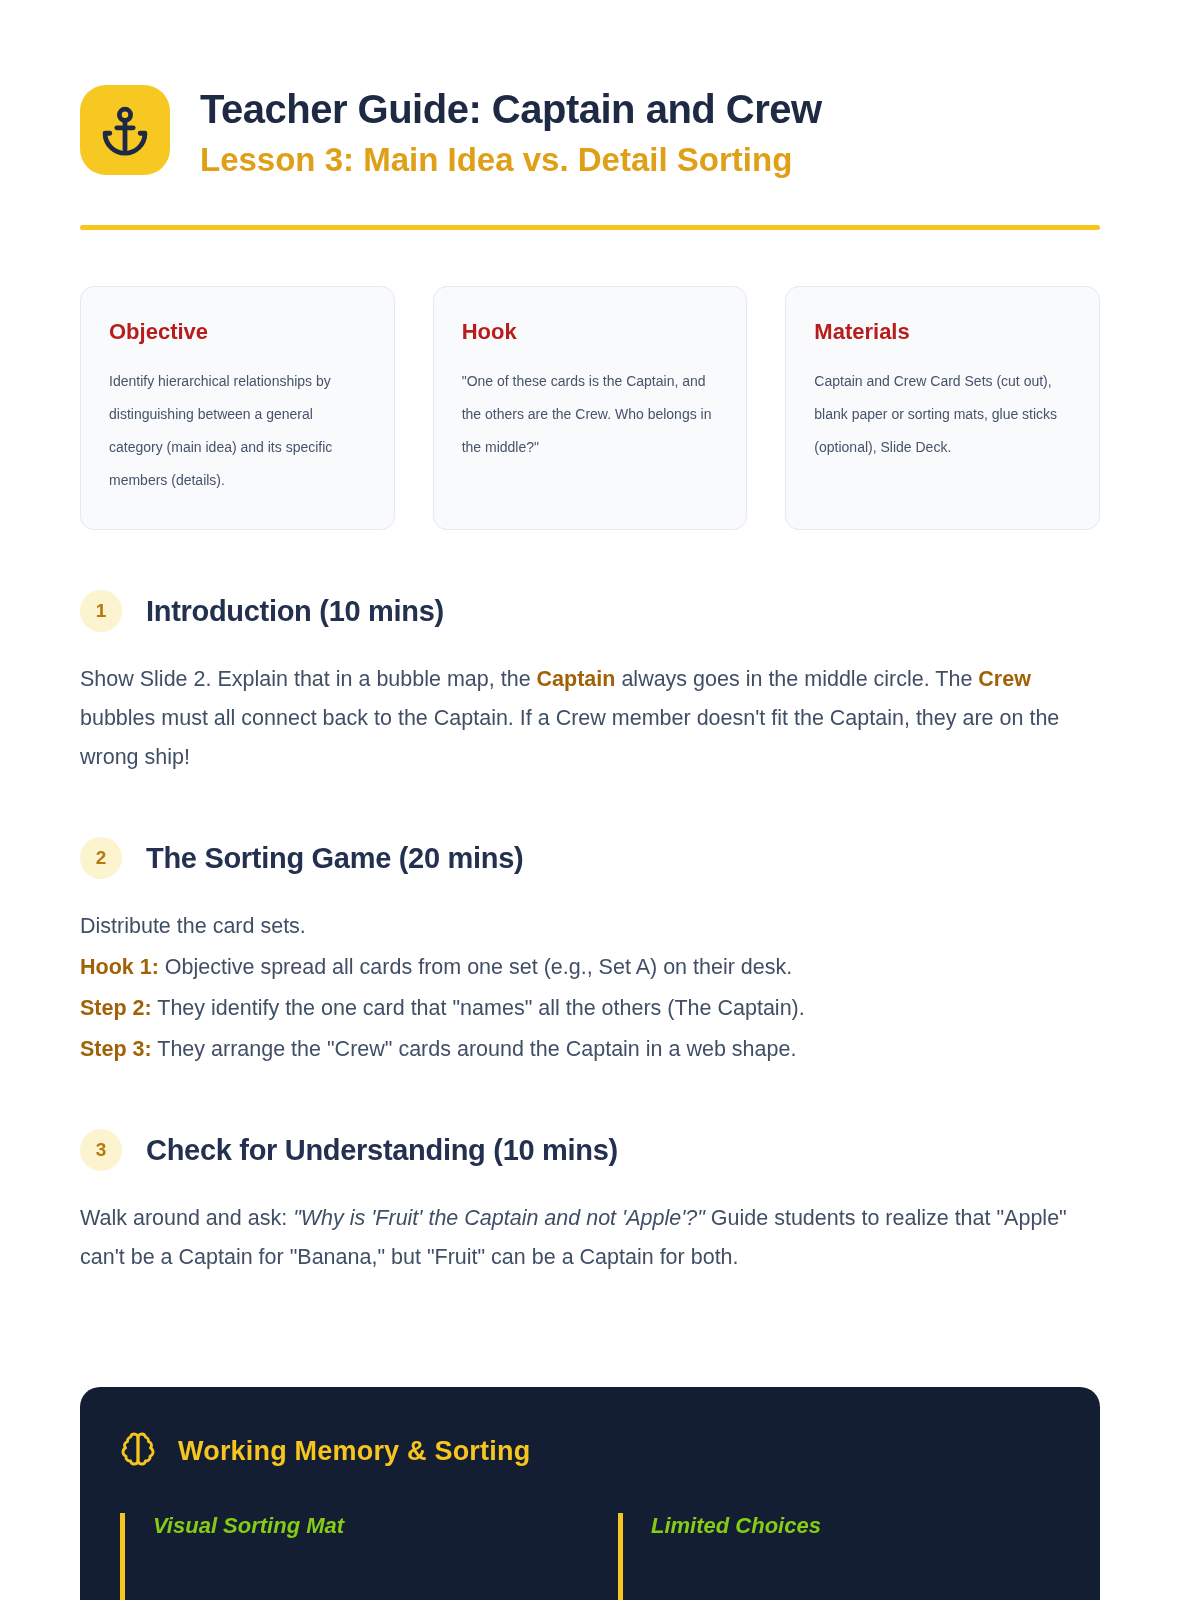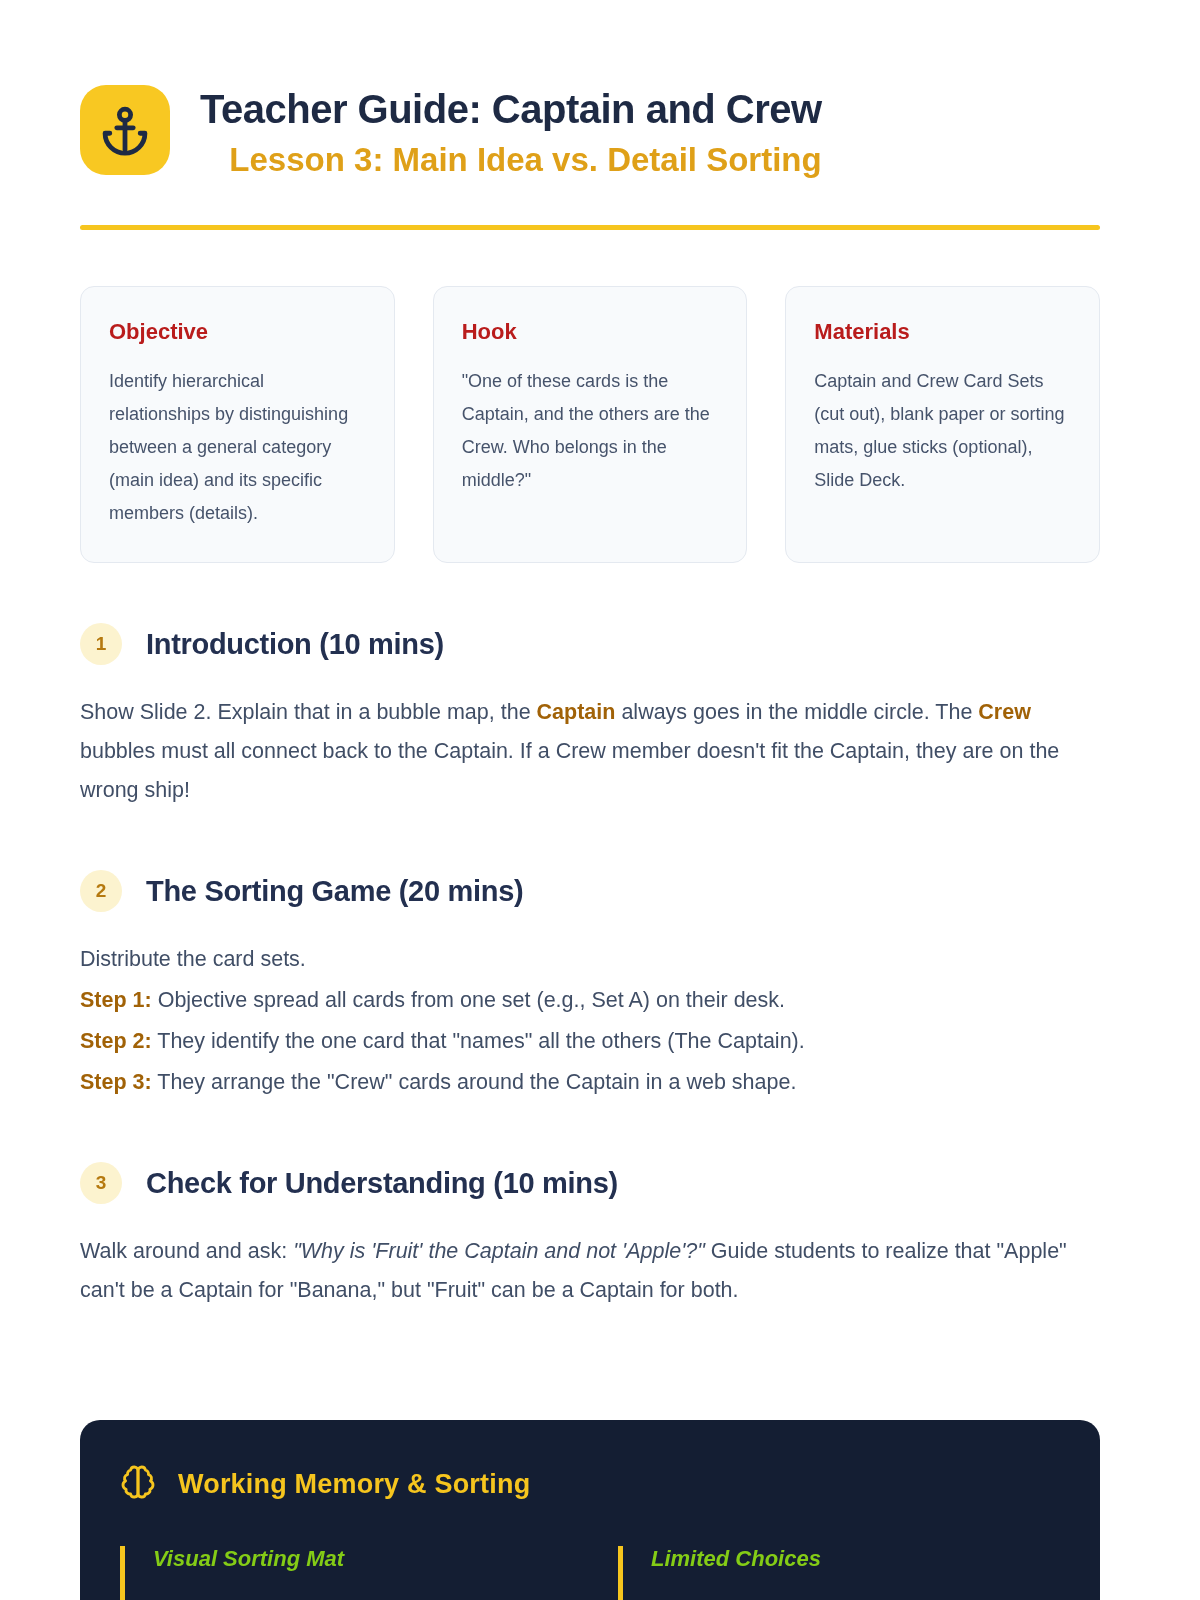--- a/index.html
+++ b/index.html
@@ -2,41 +2,41 @@
 <html><head>
 <meta charset="utf-8">
 <style>
   * { margin: 0; padding: 0; box-sizing: border-box; }
   html, body { width: 1200px; height: 1600px; overflow: hidden; background: #ffffff; }
   body { font-family: "Liberation Sans", "DejaVu Sans", sans-serif; color: #44516A; }
 
   .page { width: 1020px; margin-left: 80px; padding-top: 85px; }
 
   
-  .header { display: flex; align-items: flex-start; gap: 30px; text-align: right; }
+  .header { display: flex; align-items: flex-start; gap: 30px; }
   .logo-badge {
     width: 90px; height: 90px; flex: 0 0 90px;
     background: #F8C822; border-radius: 26px;
     display: flex; align-items: center; justify-content: center;
   }
   .logo-badge svg { width: 52px; height: 52px; }
   .header-text { padding-top: 2px; }
   h1.title { font-size: 40px; font-weight: 800; color: #1E2A44; letter-spacing: -0.5px; line-height: 1.1; }
   .subtitle { margin-top: 10px; font-size: 33px; font-weight: 600; color: #DFA018; }
 
   .divider { margin-top: 46px; height: 5px; background: #F6C51E; border: none; border-radius: 3px; }
 
   
   .cards { margin-top: 56px; display: grid; grid-template-columns: repeat(3, 1fr); gap: 38px; }
   .card {
     background: #F8FAFC; border: 1px solid #E4E9F0; border-radius: 14px;
     padding: 32px 28px;
   }
   .card h3 { font-size: 22px; font-weight: 700; color: #b91c1c; margin-bottom: 20px; }
-  .card p { font-size: 18px; line-height: 33px; color: #46536B; }
+  .card p { font-size: 14px; line-height: 33px; color: #46536B; }
 
   
   .section-header { display: flex; align-items: center; gap: 24px; margin-top: 60px; }
   .badge {
     width: 42px; height: 42px; flex: 0 0 42px; border-radius: 50%;
     background: #FCF3CF; color: #B5790F; font-weight: 700; font-size: 19px;
     display: flex; align-items: center; justify-content: center;
   }
   .section-header h2 { font-size: 29px; font-weight: 800; color: #233050; letter-spacing: -0.3px; }
 
@@ -98,21 +98,21 @@
     <div class="badge">1</div>
     <h2>Introduction (10 mins)</h2>
   </div>
   <p class="para"><span>Show Slide 2. Explain that in a bubble map, the </span><span class="seg-bold">Captain</span><span> always goes in the middle circle. The </span><span class="seg-bold">Crew</span><span> bubbles must all connect back to the Captain. If a Crew member doesn't fit the Captain, they are on the wrong ship!</span></p>
 
   <div class="section-header">
     <div class="badge">2</div>
     <h2>The Sorting Game (20 mins)</h2>
   </div>
   <p class="para"><span>Distribute the card sets.</span></p>
-  <p class="para"><span class="seg-bold">Step 1:</span><span> Objective spread all cards from one set (e.g., Set A) on their desk.</span></p>
+  <p class="para"><span class="seg-bold">Hook 1:</span><span> Objective spread all cards from one set (e.g., Set A) on their desk.</span></p>
   <p class="para"><span class="seg-bold">Step 2:</span><span> They identify the one card that "names" all the others (The Captain).</span></p>
   <p class="para"><span class="seg-bold">Step 3:</span><span> They arrange the "Crew" cards around the Captain in a web shape.</span></p>
 
   <div class="section-header">
     <div class="badge">3</div>
     <h2>Check for Understanding (10 mins)</h2>
   </div>
   <p class="para"><span>Walk around and ask: </span><span class="seg-italic">"Why is 'Fruit' the Captain and not 'Apple'?"</span><span> Guide students to realize that "Apple" can't be a Captain for "Banana," but "Fruit" can be a Captain for both.</span></p>
 
   <div class="focus-box">

